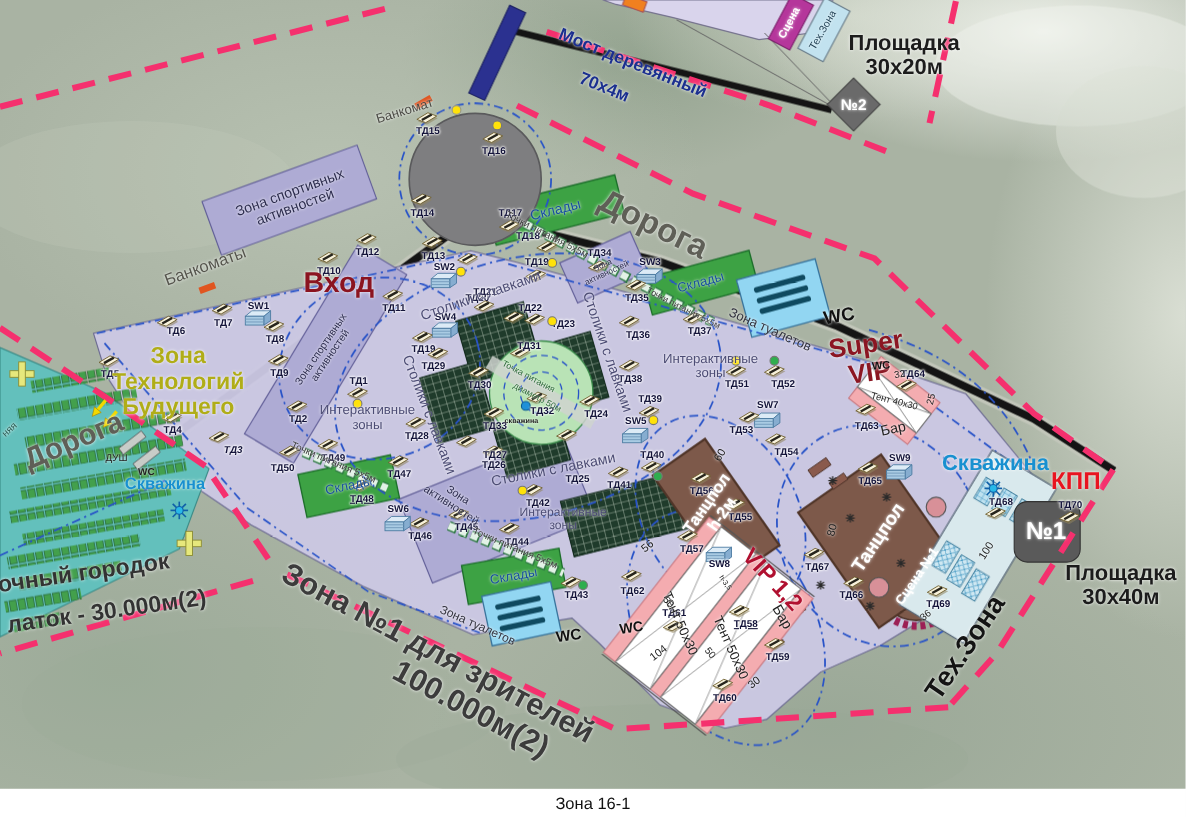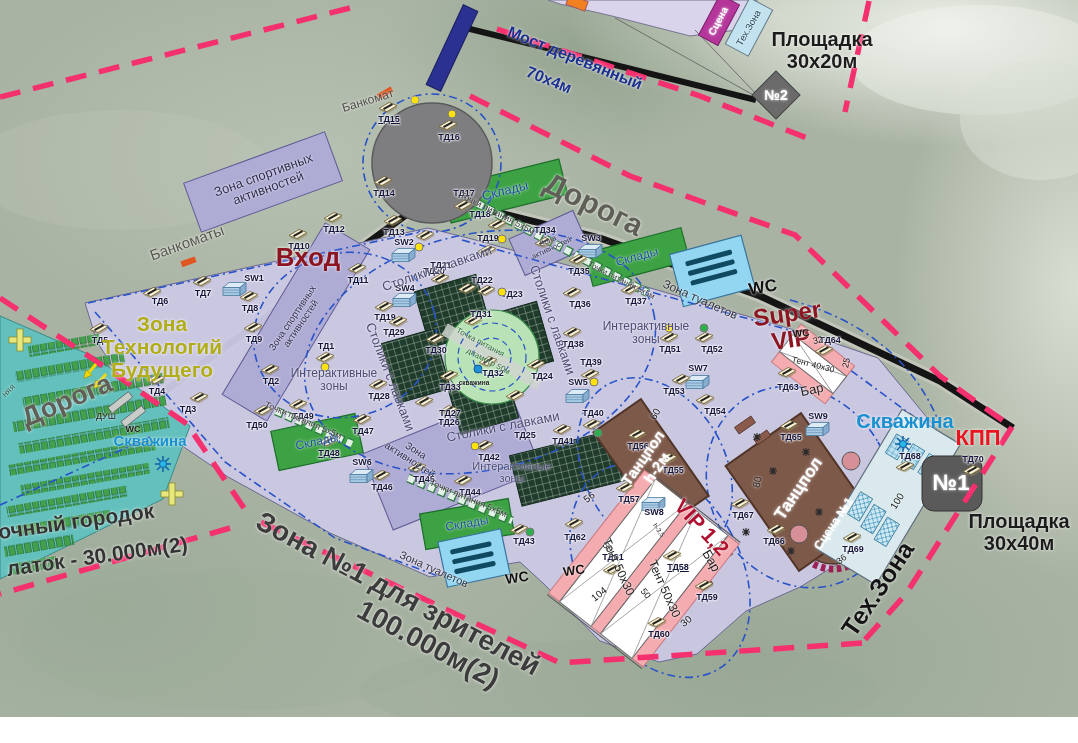--- a/index.html
+++ b/index.html
@@ -291,21 +291,21 @@
             <polygon points="-8,4 2,-2 10,1 0,7" fill="#8f835c" opacity="0.55"></polygon>
             <polygon points="-9,2 1,-4 9,-1 -1,5" fill="#f7f1da" stroke="#6b5b2a" stroke-width="0.8"></polygon>
             <line x1="-4.5" y1="2.6" x2="4.5" y2="-2.4" stroke="#26241c" stroke-width="2.2"></line>
           </svg></span>
         <span class="mk-label" style="left: 271px; top: 381px;">ТД2</span>
         <span class="mk-icon" style="left: 199px; top: 396px;"><svg width="22" height="15" viewBox="-11 -8 22 15">
             <polygon points="-8,4 2,-2 10,1 0,7" fill="#8f835c" opacity="0.55"></polygon>
             <polygon points="-9,2 1,-4 9,-1 -1,5" fill="#f7f1da" stroke="#6b5b2a" stroke-width="0.8"></polygon>
             <line x1="-4.5" y1="2.6" x2="4.5" y2="-2.4" stroke="#26241c" stroke-width="2.2"></line>
           </svg></span>
-        <span class="mk-label" style="left: 188px; top: 409px;">ТД3</span>
+        <span class="mk-label" style="left: 212px; top: 409px; font-style: italic;">ТД3</span>
         <span class="mk-icon" style="left: 156px; top: 378px;"><svg width="22" height="15" viewBox="-11 -8 22 15">
             <polygon points="-8,4 2,-2 10,1 0,7" fill="#8f835c" opacity="0.55"></polygon>
             <polygon points="-9,2 1,-4 9,-1 -1,5" fill="#f7f1da" stroke="#6b5b2a" stroke-width="0.8"></polygon>
             <line x1="-4.5" y1="2.6" x2="4.5" y2="-2.4" stroke="#26241c" stroke-width="2.2"></line>
           </svg></span>
         <span class="mk-label" style="left: 157px; top: 391px;">ТД4</span>
         <span class="mk-icon" style="left: 99px; top: 327px;"><svg width="22" height="15" viewBox="-11 -8 22 15">
             <polygon points="-8,4 2,-2 10,1 0,7" fill="#8f835c" opacity="0.55"></polygon>
             <polygon points="-9,2 1,-4 9,-1 -1,5" fill="#f7f1da" stroke="#6b5b2a" stroke-width="0.8"></polygon>
             <line x1="-4.5" y1="2.6" x2="4.5" y2="-2.4" stroke="#26241c" stroke-width="2.2"></line>
@@ -323,21 +323,21 @@
             <line x1="-4.5" y1="2.6" x2="4.5" y2="-2.4" stroke="#26241c" stroke-width="2.2"></line>
           </svg></span>
         <span class="mk-label" style="left: 203px; top: 293px;">ТД7</span>
         <span class="mk-icon" style="left: 234px; top: 289px;"><svg width="26" height="17" viewBox="-13 -9 26 17">
             <polygon points="-11,-2 -5,-7 12,-7 6,-2" fill="#dcebf6" stroke="#4a7aa0" stroke-width="0.8"></polygon>
             <rect x="-11" y="-2" width="17" height="8" fill="#a9cbe3" stroke="#4a7aa0" stroke-width="0.8"></rect>
             <polygon points="6,-2 12,-7 12,2 6,6" fill="#86add0" stroke="#4a7aa0" stroke-width="0.8"></polygon>
             <line x1="-11" y1="0.6" x2="6" y2="0.6" stroke="#6f97ba" stroke-width="0.8"></line>
             <line x1="-11" y1="3.2" x2="6" y2="3.2" stroke="#6f97ba" stroke-width="0.8"></line>
           </svg></span>
-        <span class="mk-label" style="left: 235px; top: 278px; margin-left: 19px;">SW1</span>
+        <span class="mk-label" style="left: 235px; top: 278px;">SW1</span>
         <span class="mk-icon" style="left: 249px; top: 295px;"><svg width="22" height="15" viewBox="-11 -8 22 15">
             <polygon points="-8,4 2,-2 10,1 0,7" fill="#8f835c" opacity="0.55"></polygon>
             <polygon points="-9,2 1,-4 9,-1 -1,5" fill="#f7f1da" stroke="#6b5b2a" stroke-width="0.8"></polygon>
             <line x1="-4.5" y1="2.6" x2="4.5" y2="-2.4" stroke="#26241c" stroke-width="2.2"></line>
           </svg></span>
         <span class="mk-label" style="left: 250px; top: 308px;">ТД8</span>
         <span class="mk-icon" style="left: 253px; top: 326px;"><svg width="22" height="15" viewBox="-11 -8 22 15">
             <polygon points="-8,4 2,-2 10,1 0,7" fill="#8f835c" opacity="0.55"></polygon>
             <polygon points="-9,2 1,-4 9,-1 -1,5" fill="#f7f1da" stroke="#6b5b2a" stroke-width="0.8"></polygon>
             <line x1="-4.5" y1="2.6" x2="4.5" y2="-2.4" stroke="#26241c" stroke-width="2.2"></line>
@@ -371,21 +371,21 @@
             <polygon points="-8,4 2,-2 10,1 0,7" fill="#8f835c" opacity="0.55"></polygon>
             <polygon points="-9,2 1,-4 9,-1 -1,5" fill="#f7f1da" stroke="#6b5b2a" stroke-width="0.8"></polygon>
             <line x1="-4.5" y1="2.6" x2="4.5" y2="-2.4" stroke="#26241c" stroke-width="2.2"></line>
           </svg></span>
         <span class="mk-label" style="left: 384px; top: 193px;">ТД14</span>
         <span class="mk-icon" style="left: 388px; top: 106px;"><svg width="22" height="15" viewBox="-11 -8 22 15">
             <polygon points="-8,4 2,-2 10,1 0,7" fill="#8f835c" opacity="0.55"></polygon>
             <polygon points="-9,2 1,-4 9,-1 -1,5" fill="#f7f1da" stroke="#6b5b2a" stroke-width="0.8"></polygon>
             <line x1="-4.5" y1="2.6" x2="4.5" y2="-2.4" stroke="#26241c" stroke-width="2.2"></line>
           </svg></span>
-        <span class="mk-label" style="left: 389px; top: 119px; text-decoration: underline;">ТД15</span>
+        <span class="mk-label" style="left: 389px; top: 119px;">ТД15</span>
         <span class="mk-icon" style="left: 448px; top: 124px;"><svg width="22" height="15" viewBox="-11 -8 22 15">
             <polygon points="-8,4 2,-2 10,1 0,7" fill="#8f835c" opacity="0.55"></polygon>
             <polygon points="-9,2 1,-4 9,-1 -1,5" fill="#f7f1da" stroke="#6b5b2a" stroke-width="0.8"></polygon>
             <line x1="-4.5" y1="2.6" x2="4.5" y2="-2.4" stroke="#26241c" stroke-width="2.2"></line>
           </svg></span>
         <span class="mk-label" style="left: 449px; top: 137px;">ТД16</span>
         <span class="dot" style="left: 452px; top: 114px; background: rgb(255, 226, 10);"></span>
         <span class="mk-icon" style="left: 463px; top: 204px;"><svg width="22" height="15" viewBox="-11 -8 22 15">
             <polygon points="-8,4 2,-2 10,1 0,7" fill="#8f835c" opacity="0.55"></polygon>
             <polygon points="-9,2 1,-4 9,-1 -1,5" fill="#f7f1da" stroke="#6b5b2a" stroke-width="0.8"></polygon>
@@ -875,13 +875,14 @@
         <span class="lb" style="left: 599px; top: 594px; font-size: 10px; color: rgb(28, 28, 28); font-weight: 400; --r: -38deg;">104</span>
         <span class="lb" style="left: 818px; top: 341px; font-size: 9px; color: rgb(28, 28, 28); font-weight: 400; --r: -10deg;">32</span>
         <span class="lb" style="left: 847px; top: 363px; font-size: 9px; color: rgb(28, 28, 28); font-weight: 400; --r: -77deg;">25</span>
         <span class="lb" style="left: 897px; top: 501px; font-size: 10px; color: rgb(28, 28, 28); font-weight: 400; --r: -58deg;">100</span>
         <span class="lb" style="left: 842px; top: 560px; font-size: 9px; color: rgb(28, 28, 28); font-weight: 400; --r: -38deg;">36</span>
         <span class="lb" style="left: 659px; top: 530px; font-size: 6.5px; color: rgb(28, 28, 28); font-weight: 400; --r: 55deg;">h-3,5</span>
         <span class="lb" style="left: 9px; top: 391px; font-size: 9px; color: rgb(44, 92, 84); font-weight: 400; --r: -42deg;">няя</span>
       </div>
 </div>
 
+<div id="caption">Зона 16-1</div>
 </div>
 
 </body></html>

